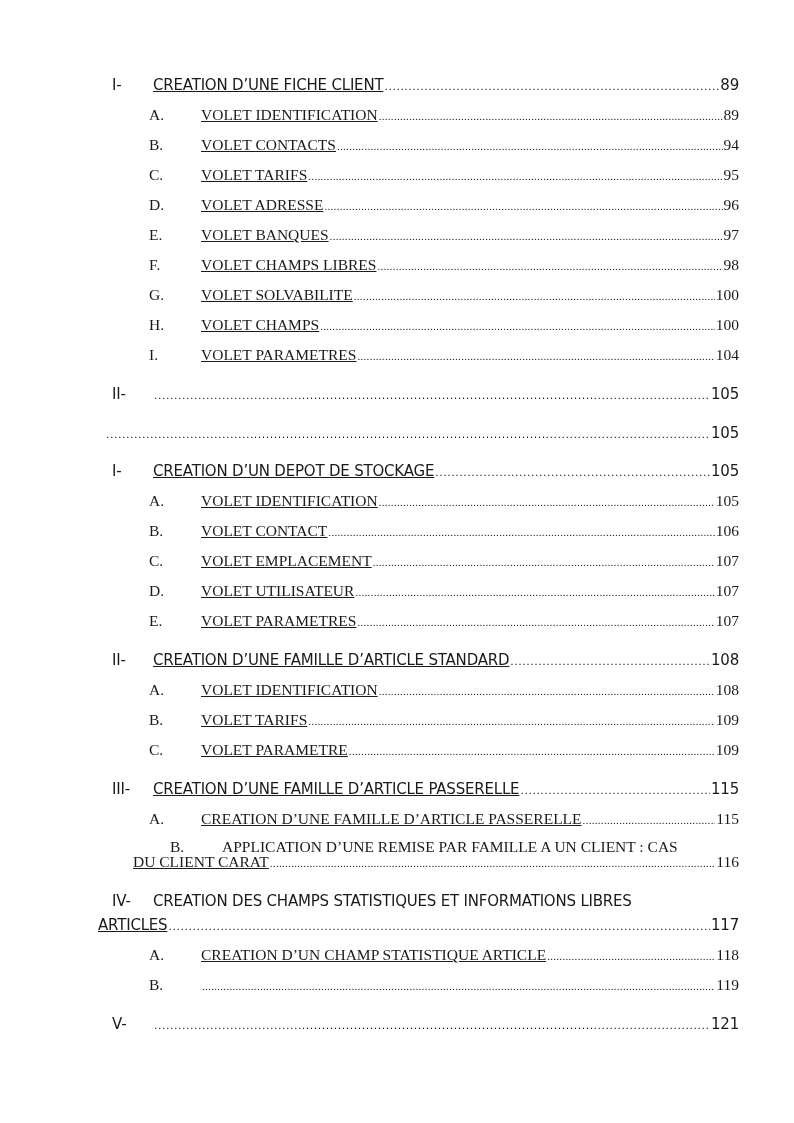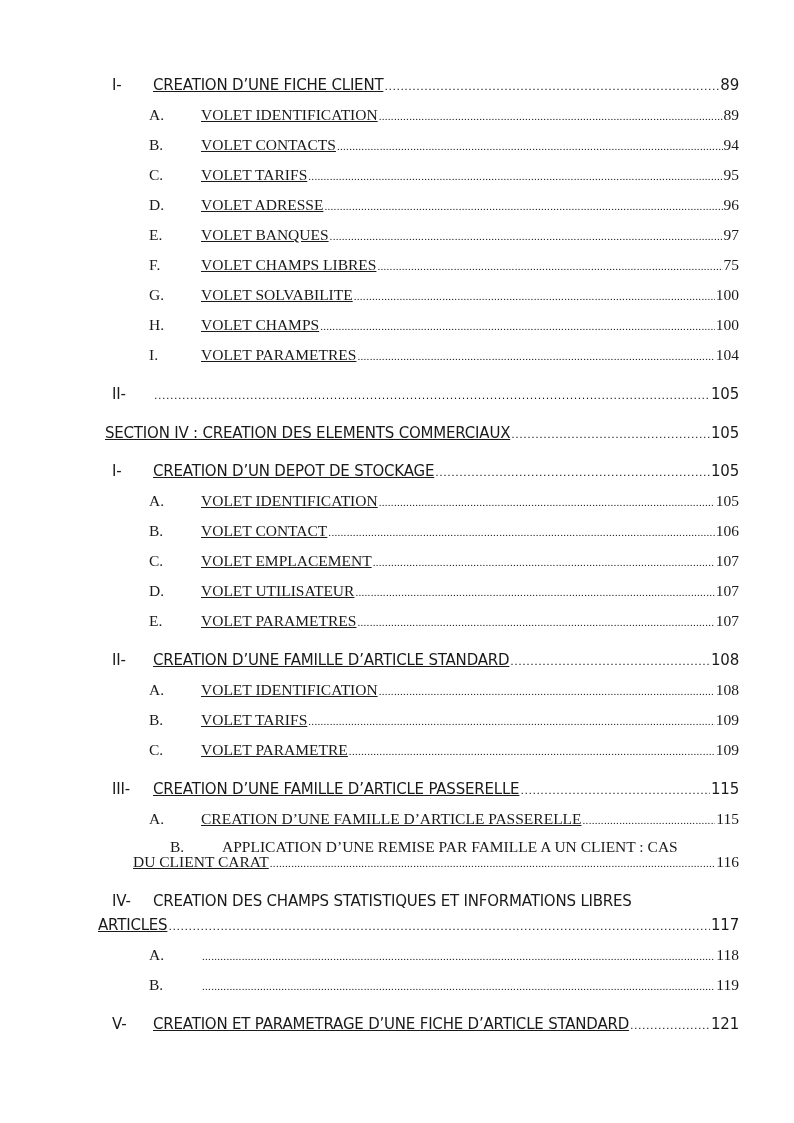--- a/index.html
+++ b/index.html
@@ -68,21 +68,21 @@
     <span class="num">E.</span>
     <span class="lab">VOLET BANQUES</span>
     <span class="dots"></span>
     <span class="pg">97</span>
   </div>
 
   <div class="row serif l2" style="top:256px">
     <span class="num">F.</span>
     <span class="lab">VOLET CHAMPS LIBRES</span>
     <span class="dots"></span>
-    <span class="pg">75</span>
+    <span class="pg">98</span>
   </div>
 
   <div class="row serif l2" style="top:286px">
     <span class="num">G.</span>
     <span class="lab">VOLET SOLVABILITE</span>
     <span class="dots"></span>
     <span class="pg">100</span>
   </div>
 
   <div class="row serif l2" style="top:316px">
@@ -99,21 +99,20 @@
     <span class="pg">104</span>
   </div>
 
   <div class="row sans l1" style="top:385px">
     <span class="num">II-</span>
     <span class="dots"></span>
     <span class="pg">105</span>
   </div>
 
   <div class="row sans sec" style="top:424px">
-    <span class="lab">SECTION IV : CREATION DES ELEMENTS COMMERCIAUX</span>
     <span class="dots"></span>
     <span class="pg">105</span>
   </div>
 
   <div class="row sans l1" style="top:462px">
     <span class="num">I-</span>
     <span class="lab">CREATION D’UN DEPOT DE STOCKAGE</span>
     <span class="dots"></span>
     <span class="pg">105</span>
   </div>
@@ -208,30 +207,30 @@
     <span style="display:inline-block;width:41px">IV-</span><span>CREATION DES CHAMPS STATISTIQUES ET INFORMATIONS LIBRES</span>
   </div>
   <div class="row sans" style="left:98px;width:641px;top:916px">
     <span class="lab">ARTICLES</span>
     <span class="dots"></span>
     <span class="pg">117</span>
   </div>
 
   <div class="row serif l2" style="top:946px">
     <span class="num">A.</span>
+    <span class="lab">CREATION D’UN CHAMP STATISTIQUE ARTICLE</span>
     <span class="dots"></span>
     <span class="pg">118</span>
   </div>
 
   <div class="row serif l2" style="top:976px">
     <span class="num">B.</span>
     <span class="dots"></span>
     <span class="pg">119</span>
   </div>
 
   <div class="row sans l1" style="top:1015px">
     <span class="num">V-</span>
-    <span class="lab">CREATION ET PARAMETRAGE D’UNE FICHE D’ARTICLE STANDARD</span>
     <span class="dots"></span>
     <span class="pg">121</span>
   </div>
 
 </div>
 
 </body></html>

